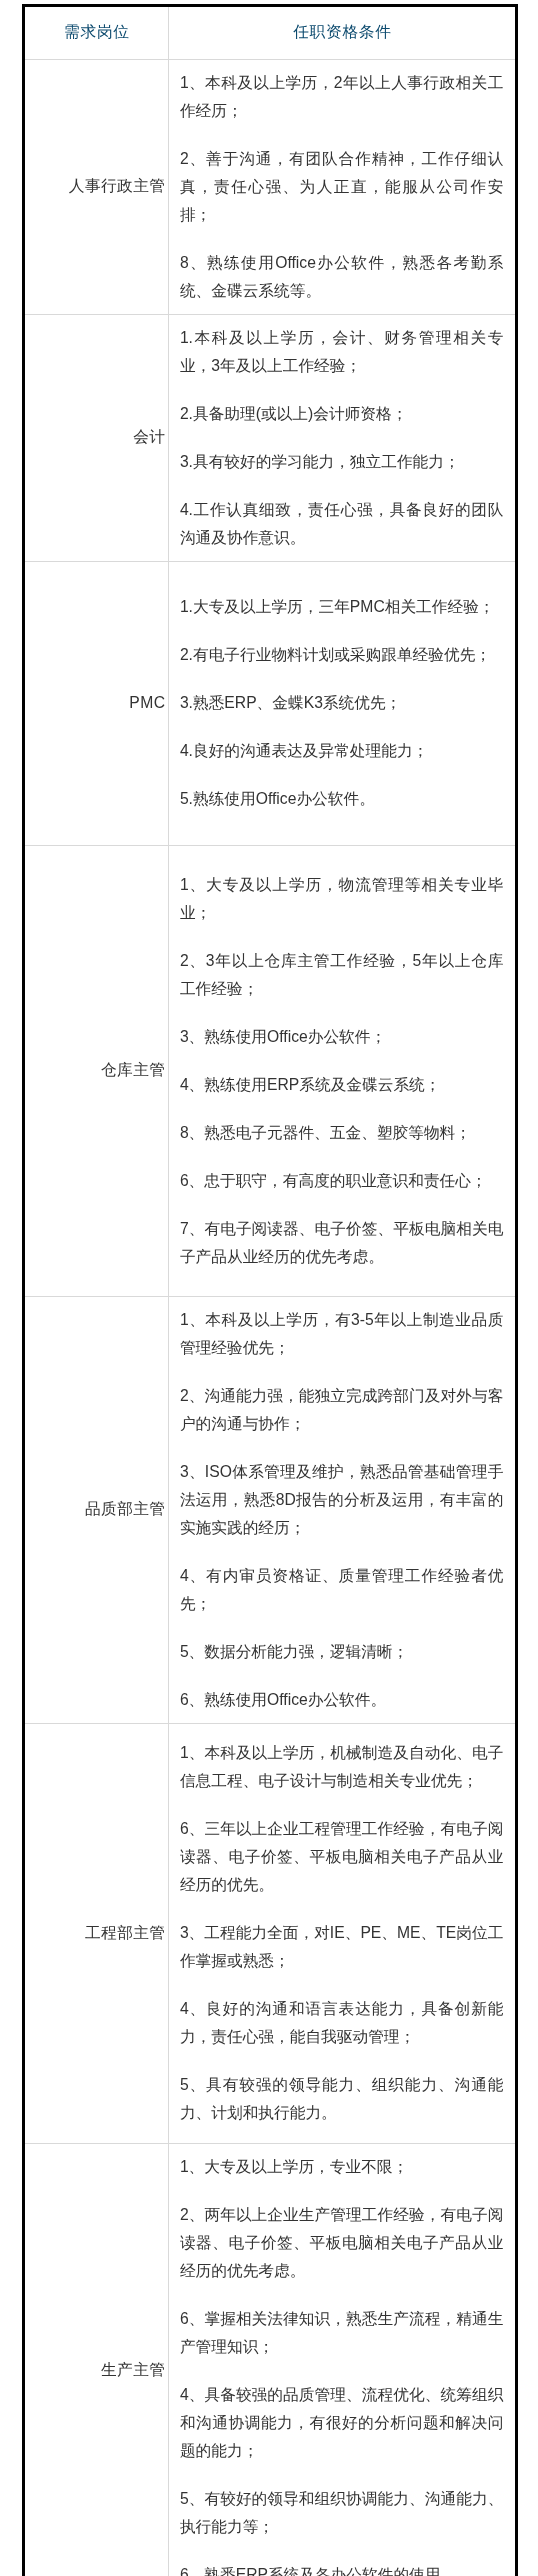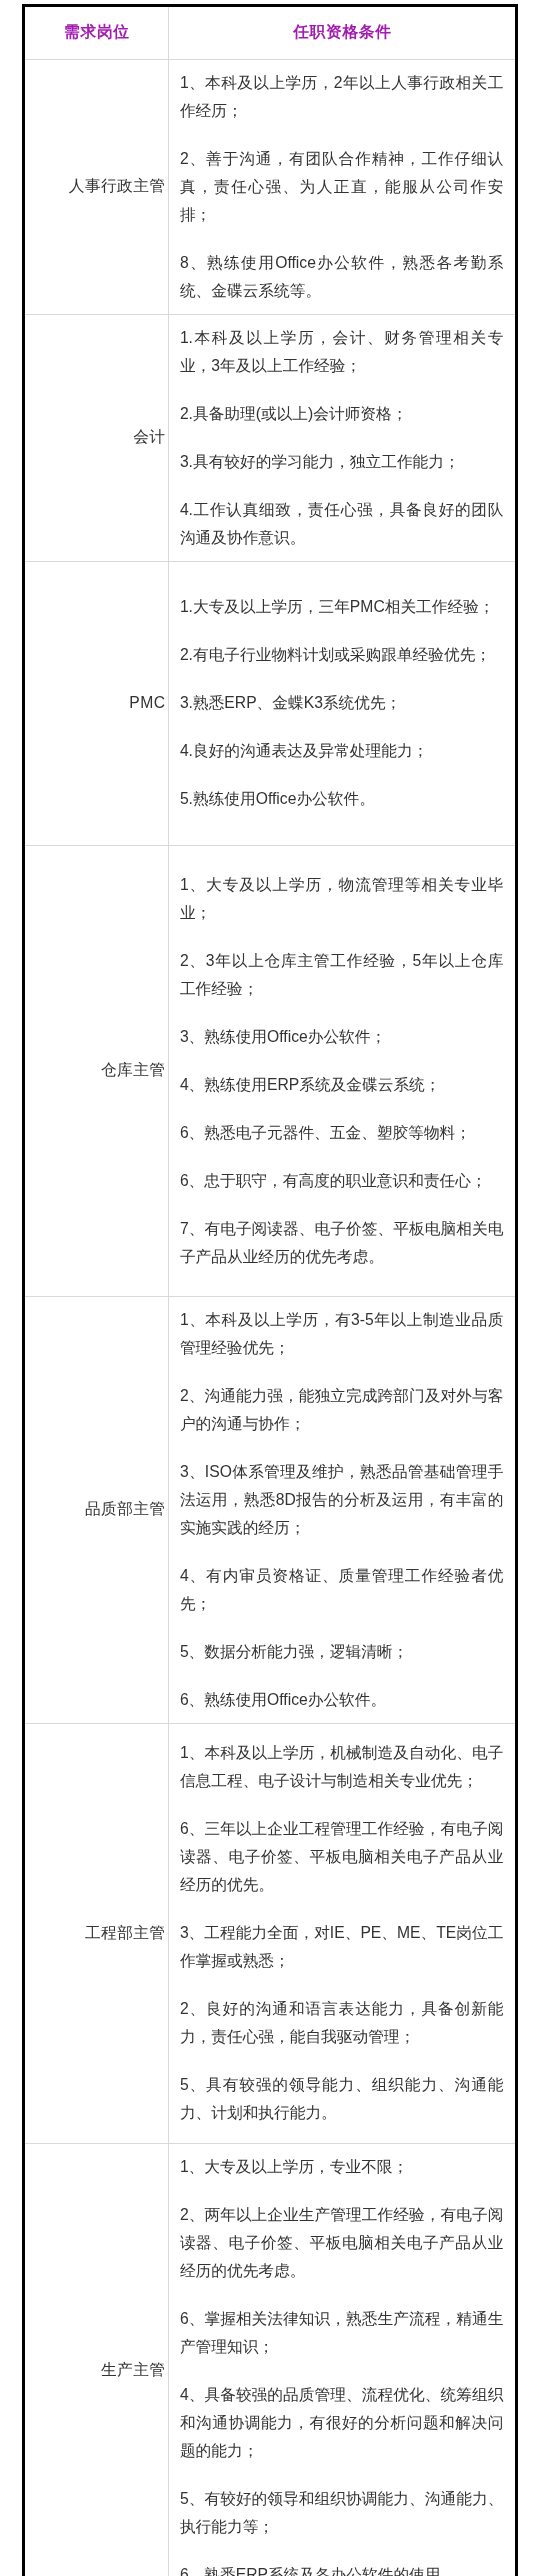--- a/index.html
+++ b/index.html
@@ -27,25 +27,25 @@
   }
   .jobs th, .jobs td {
     border: 0.7px solid #d9d9d9;
     box-sizing: border-box;
   }
   .jobs col.c-pos { width: 145px; }
   .jobs col.c-req { width: 348px; }
 
   .jobs thead tr { height: 54px; }
   .jobs th {
-    font-weight: bold;
+    font-weight: normal;
     font-size: 15.7px;
     text-align: center;
     vertical-align: middle;
-    color: #a21caf;
+    color: #0c4a6e;
     letter-spacing: 0.7px;
   }
 
   td.pos {
     font-size: 15.7px;
     vertical-align: middle;
     text-align: right;
     padding: 0 3px 0 3.7px;
     line-height: 22.4px;
     letter-spacing: 0.4px;
@@ -114,21 +114,21 @@
             <p>5.熟练使用Office办公软件。</p>
           </td>
       </tr>
       <tr>
         <td class="pos">仓库主管</td>
         <td class="req">
             <p>1、大专及以上学历，物流管理等相关专业毕业；</p>
             <p>2、3年以上仓库主管工作经验，5年以上仓库工作经验；</p>
             <p>3、熟练使用Office办公软件；</p>
             <p>4、熟练使用ERP系统及金碟云系统；</p>
-            <p>6、熟悉电子元器件、五金、塑胶等物料；</p>
+            <p>8、熟悉电子元器件、五金、塑胶等物料；</p>
             <p>6、忠于职守，有高度的职业意识和责任心；</p>
             <p>7、有电子阅读器、电子价签、平板电脑相关电子产品从业经历的优先考虑。</p>
           </td>
       </tr>
       <tr>
         <td class="pos">品质部主管</td>
         <td class="req">
             <p>1、本科及以上学历，有3-5年以上制造业品质管理经验优先；</p>
             <p>2、沟通能力强，能独立完成跨部门及对外与客户的沟通与协作；</p>
             <p>3、ISO体系管理及维护，熟悉品管基础管理手法运用，熟悉8D报告的分析及运用，有丰富的实施实践的经历；</p>
@@ -136,21 +136,21 @@
             <p>5、数据分析能力强，逻辑清晰；</p>
             <p>6、熟练使用Office办公软件。</p>
           </td>
       </tr>
       <tr>
         <td class="pos">工程部主管</td>
         <td class="req">
             <p>1、本科及以上学历，机械制造及自动化、电子信息工程、电子设计与制造相关专业优先；</p>
             <p>6、三年以上企业工程管理工作经验，有电子阅读器、电子价签、平板电脑相关电子产品从业经历的优先。</p>
             <p>3、工程能力全面，对IE、PE、ME、TE岗位工作掌握或熟悉；</p>
-            <p>2、良好的沟通和语言表达能力，具备创新能力，责任心强，能自我驱动管理；</p>
+            <p>4、良好的沟通和语言表达能力，具备创新能力，责任心强，能自我驱动管理；</p>
             <p>5、具有较强的领导能力、组织能力、沟通能力、计划和执行能力。</p>
           </td>
       </tr>
       <tr>
         <td class="pos">生产主管</td>
         <td class="req">
             <p>1、大专及以上学历，专业不限；</p>
             <p>2、两年以上企业生产管理工作经验，有电子阅读器、电子价签、平板电脑相关电子产品从业经历的优先考虑。</p>
             <p>6、掌握相关法律知识，熟悉生产流程，精通生产管理知识；</p>
             <p>4、具备较强的品质管理、流程优化、统筹组织和沟通协调能力，有很好的分析问题和解决问题的能力；</p>

